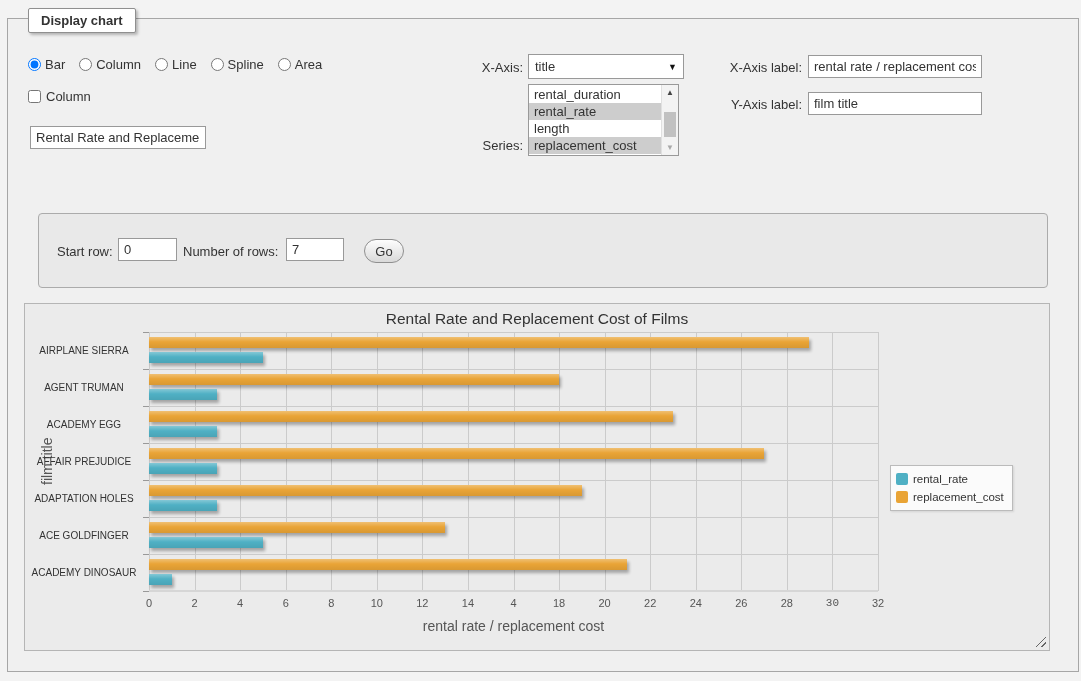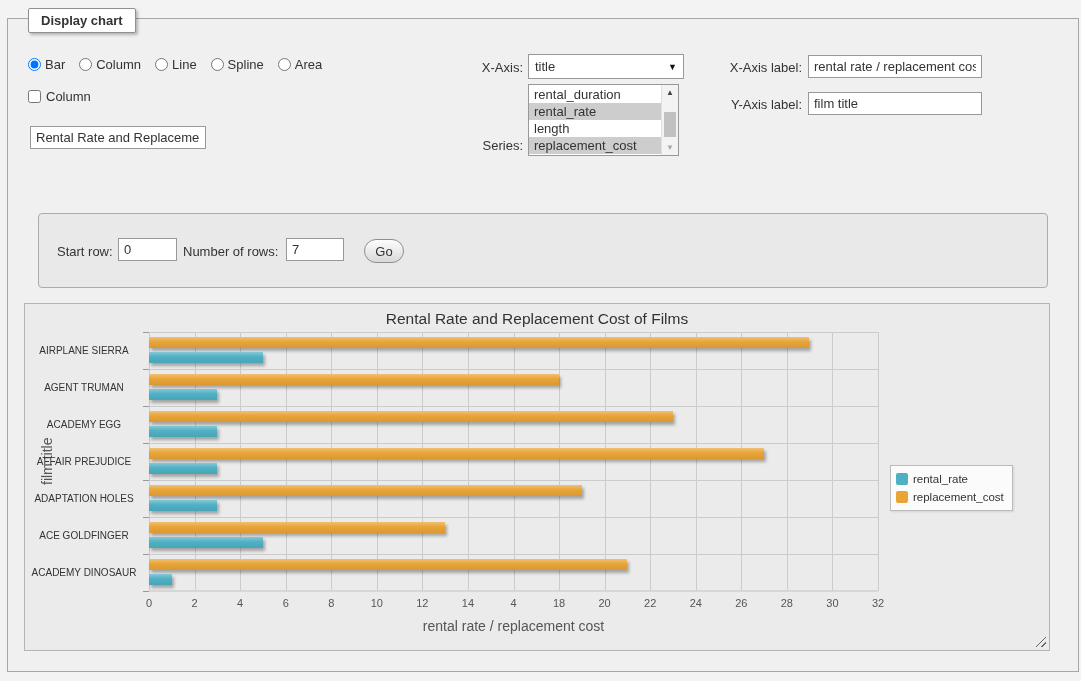--- a/index.html
+++ b/index.html
@@ -237,21 +237,21 @@
         <div class="x-tick-label" style="left: 31.25%;">10</div>
         <div class="x-tick-label" style="left: 37.5%;">12</div>
         <div class="x-tick-label" style="left: 43.75%;">14</div>
         <div class="x-tick-label" style="left: 50%;">4</div>
         <div class="x-tick-label" style="left: 56.25%;">18</div>
         <div class="x-tick-label" style="left: 62.5%;">20</div>
         <div class="x-tick-label" style="left: 68.75%;">22</div>
         <div class="x-tick-label" style="left: 75%;">24</div>
         <div class="x-tick-label" style="left: 81.25%;">26</div>
         <div class="x-tick-label" style="left: 87.5%;">28</div>
-        <div class="x-tick-label" style="left: 93.75%;">30</div>
+        <div class="x-tick-label" style="left: 93.75%; font-family: Liberation Mono, monospace;">30</div>
         <div class="x-tick-label" style="left: 100%;">32</div>
       </div>
     <div class="x-title">rental rate / replacement cost</div>
     <div class="legend" id="legend">
         <div class="legend-item">
           <div class="swatch" style="background: rgb(79, 176, 196);"></div>
           <span>rental_rate</span>
         </div>
         <div class="legend-item">
           <div class="swatch" style="background: rgb(233, 164, 54);"></div>

